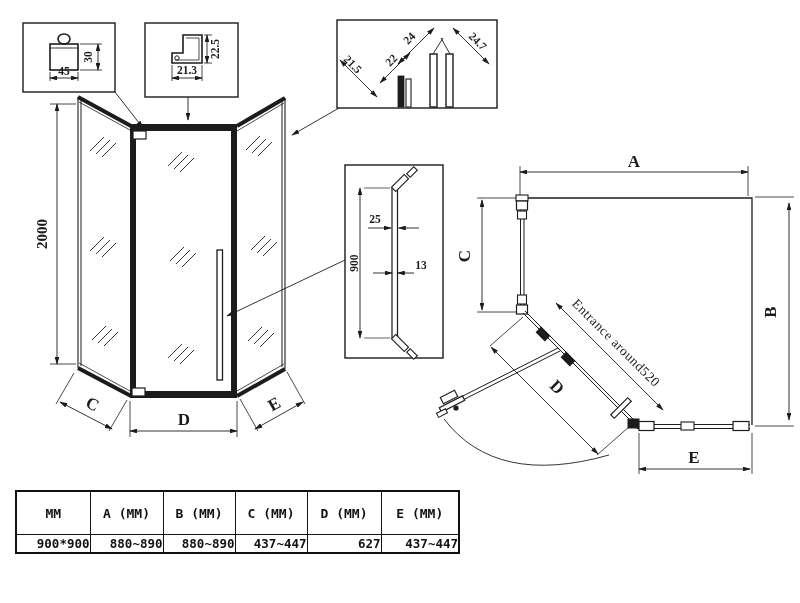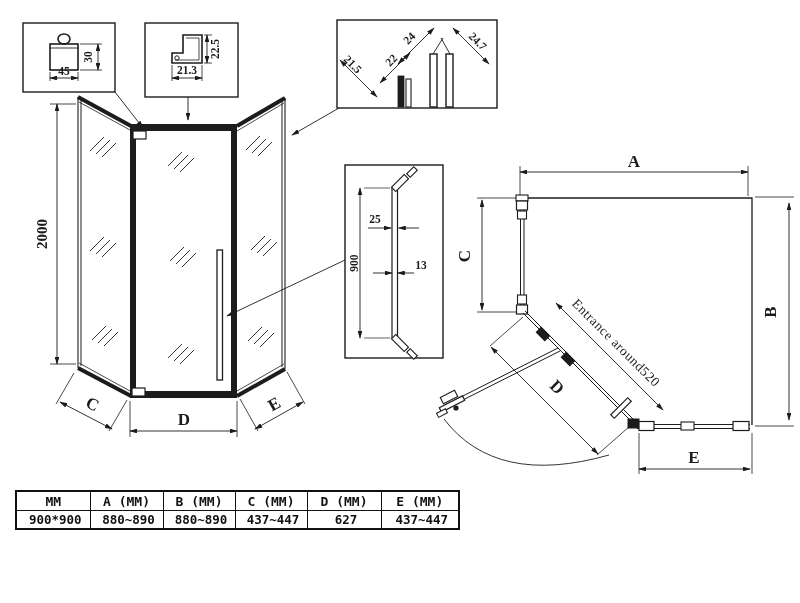--- a/index.html
+++ b/index.html
@@ -10,22 +10,22 @@
   .dim-sm{font-size:11.5px;font-weight:600;}
   .dim-md{font-size:15px;font-weight:600;}
   .dim-lg{font-size:17px;font-weight:600;}
   .note{font-size:13.5px;font-weight:500;letter-spacing:.5px;}
   
   #size-table-wrap{position:absolute;left:15px;top:490px;}
   table.size{border-collapse:collapse;table-layout:fixed;background:#fff;
              font-family:"DejaVu Sans Mono", monospace;color:#111;}
   table.size th, table.size td{border:1.6px solid #111;overflow:hidden;white-space:nowrap;}
   table.size{border:2px solid #111;}
-  table.size th{font-size:13px;font-weight:600;text-align:center;height:18px;padding:0 2px;}
-  table.size td{font-size:12.5px;font-weight:600;text-align:center;height:16.5px;padding:0 0 0 4px;}
+  table.size th{font-size:13px;font-weight:600;text-align:center;height:18px;padding:12px 2px;}
+  table.size td{font-size:12.5px;font-weight:600;text-align:right;height:16.5px;padding:0 0 0 4px;}
   .c0{width:74px}.c1{width:73px}.c2{width:72px}.c3{width:72px}.c4{width:74px}.c5{width:78px}
 </style>
 </head>
 <body>
 
 <div id="stage">
 <svg id="drawing" width="800" height="603" viewBox="0 0 800 603">
   <defs>
     <marker id="arr" viewBox="0 0 10 6" refX="9" refY="3" markerWidth="9" markerHeight="5.4" orient="auto-start-reverse">
       <path d="M0,0 L10,3 L0,6 Z" fill="#1c1c1c"></path>

